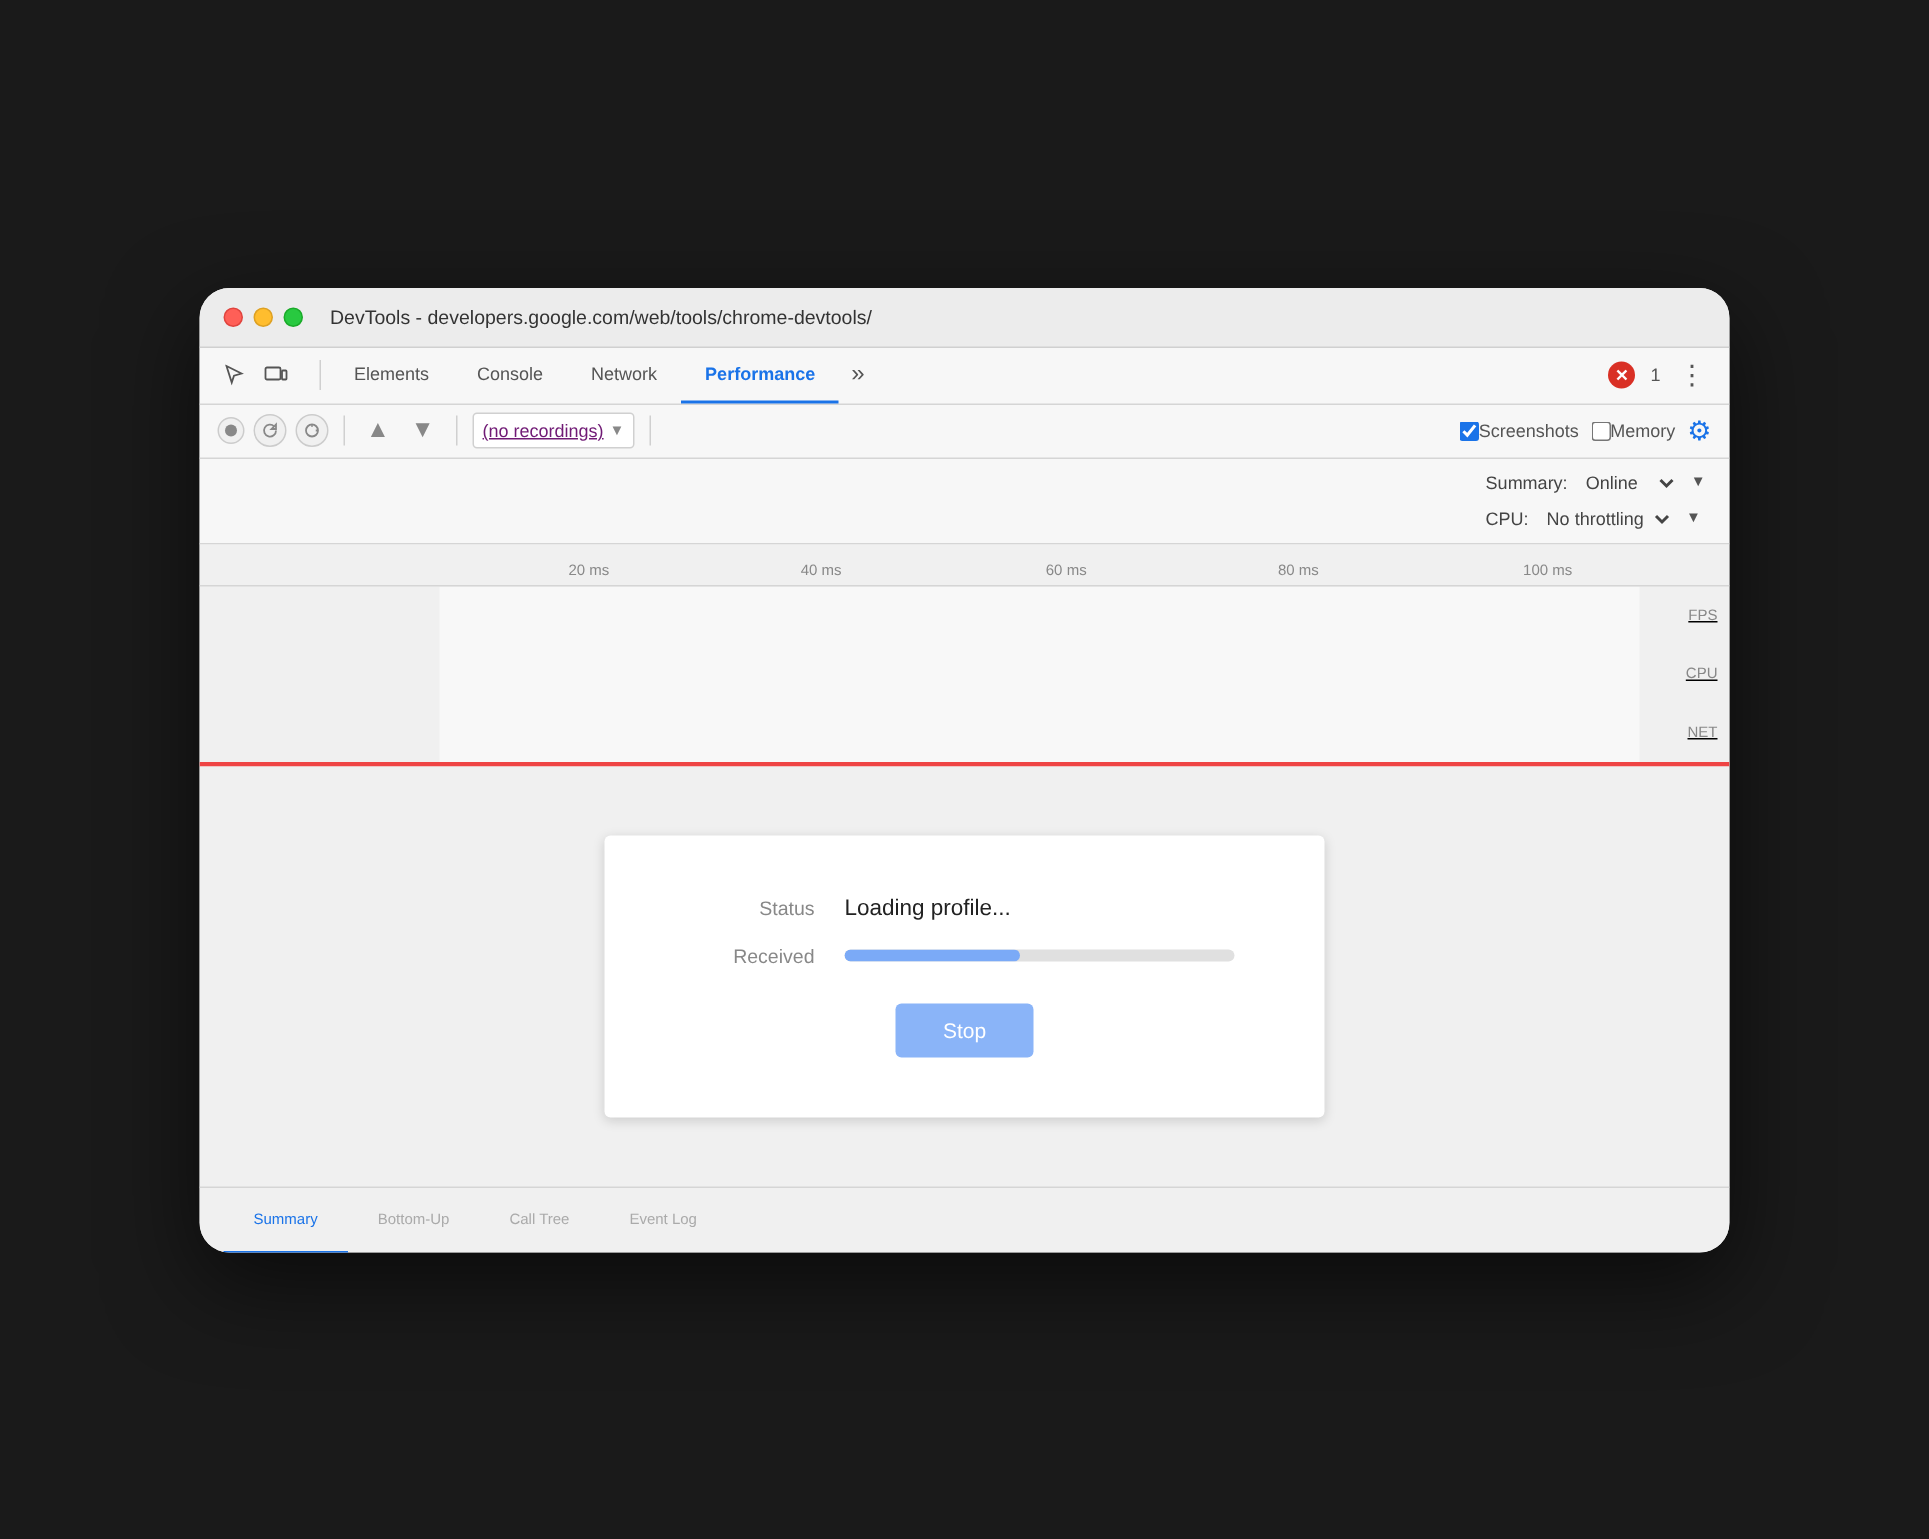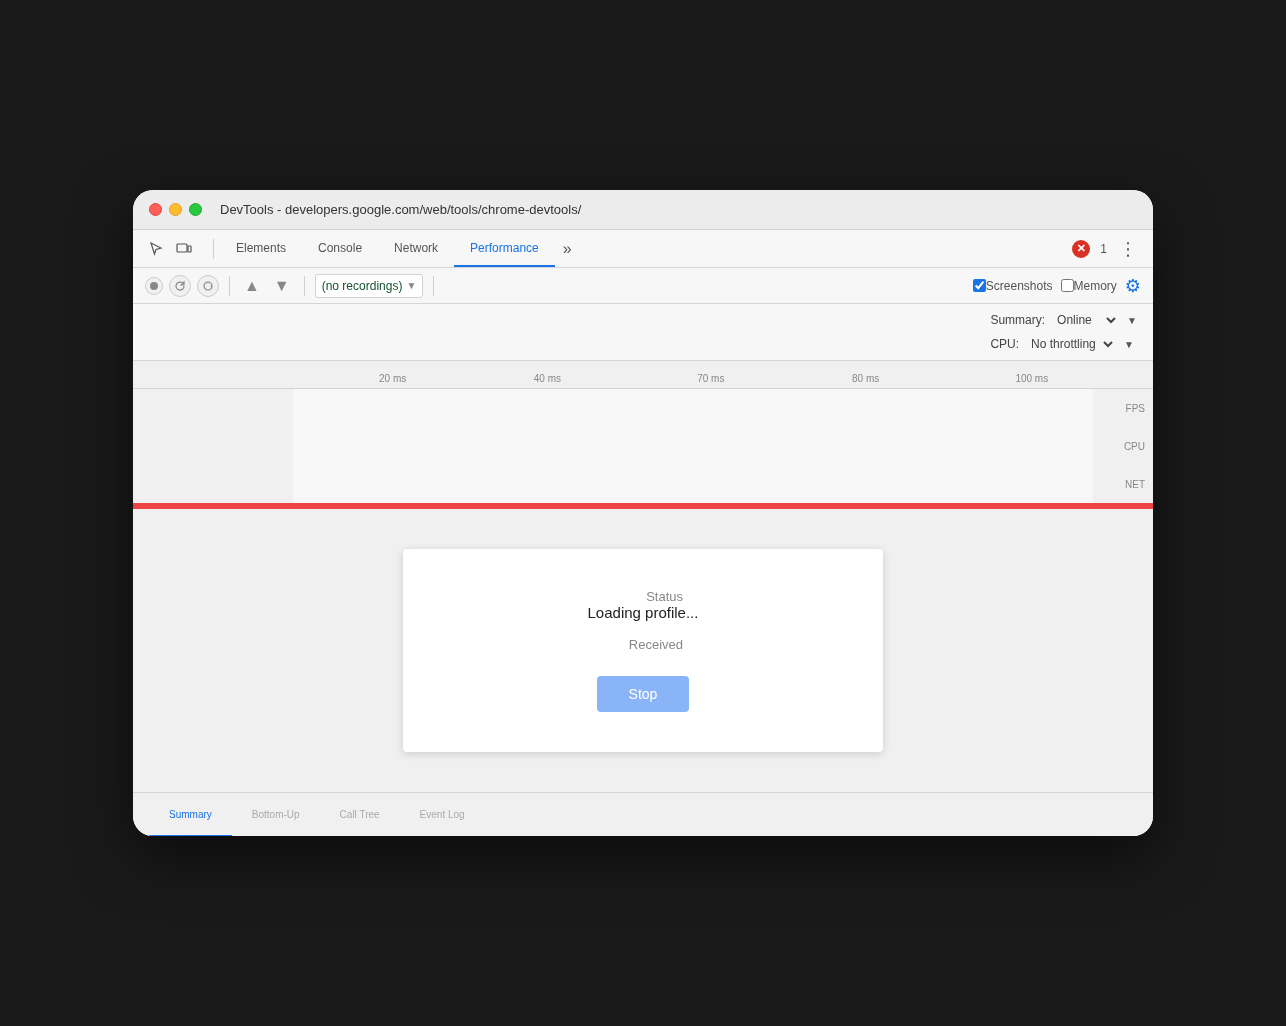--- a/index.html
+++ b/index.html
@@ -92,21 +92,21 @@
       align-items: center;
       font-size: 12px;
       color: #555;
       cursor: pointer;
       border-bottom: 2px solid transparent;
       white-space: nowrap;
     }
     .tab.active {
       color: #1a73e8;
       border-bottom: 2px solid #1a73e8;
-      font-weight: 400;
+      font-weight: 700;
     }
     .tab-more {
       padding: 0 8px;
       height: 100%;
       display: flex;
       align-items: center;
       font-size: 16px;
       color: #555;
       cursor: pointer;
     }
@@ -180,24 +180,25 @@
       align-items: center;
       border: 1px solid #d0d0d0;
       border-radius: 3px;
       background: white;
       padding: 0 6px;
       height: 24px;
       gap: 4px;
     }
     .recording-select {
       font-size: 12px;
-      color: #14532d;
+      color: #701a75;
       border: none;
       background: transparent;
       outline: none;
+      text-decoration: underline;
     }
     .toolbar-right {
       margin-left: auto;
       display: flex;
       align-items: center;
       gap: 8px;
     }
     .checkbox-label {
       display: flex;
       align-items: center;
@@ -279,21 +280,22 @@
       font-size: 10px;
       color: #888;
       bottom: 4px;
     }
 
     
     .perf-tracks {
       background: #f0f0f0;
       display: flex;
       height: 120px;
-      border-bottom: 6px solid #ef4444;
+      border-bottom: 3px solid #ef4444;
+      text-decoration: underline;
     }
     .tracks-labels {
       width: 160px;
       min-width: 160px;
       display: flex;
       flex-direction: column;
       justify-content: space-around;
       padding: 4px 0;
     }
     .tracks-content {
@@ -332,22 +334,22 @@
       box-shadow: 0 2px 8px rgba(0,0,0,0.15);
       display: flex;
       flex-direction: column;
       align-items: center;
       gap: 16px;
       min-width: 480px;
     }
     .dialog-row {
       display: flex;
       align-items: center;
+      gap: 20px;
       width: 100%;
-      flex-direction: column;
     }
     .dialog-label {
       font-size: 13px;
       color: #888;
       text-align: right;
       min-width: 80px;
     }
     .dialog-value {
       font-size: 15px;
       color: #222;
@@ -517,21 +519,21 @@
         <span style="font-size:10px; color:#555;">▼</span>
       </div>
     </div>
   </div>
 
   <div class="timeline-header">
     <div class="timeline-left-label"></div>
     <div class="timeline-ruler">
       <span class="timeline-tick" style="left:10%;">20 ms</span>
       <span class="timeline-tick" style="left:28%;">40 ms</span>
-      <span class="timeline-tick" style="left:47%;">70 ms</span>
+      <span class="timeline-tick" style="left:47%;">60 ms</span>
       <span class="timeline-tick" style="left:65%;">80 ms</span>
       <span class="timeline-tick" style="left:84%;">100 ms</span>
     </div>
   </div>
 
   <div class="perf-tracks">
     <div class="tracks-labels"></div>
     <div class="tracks-content"></div>
     <div class="tracks-right">
       <span class="track-right-label">FPS</span>

